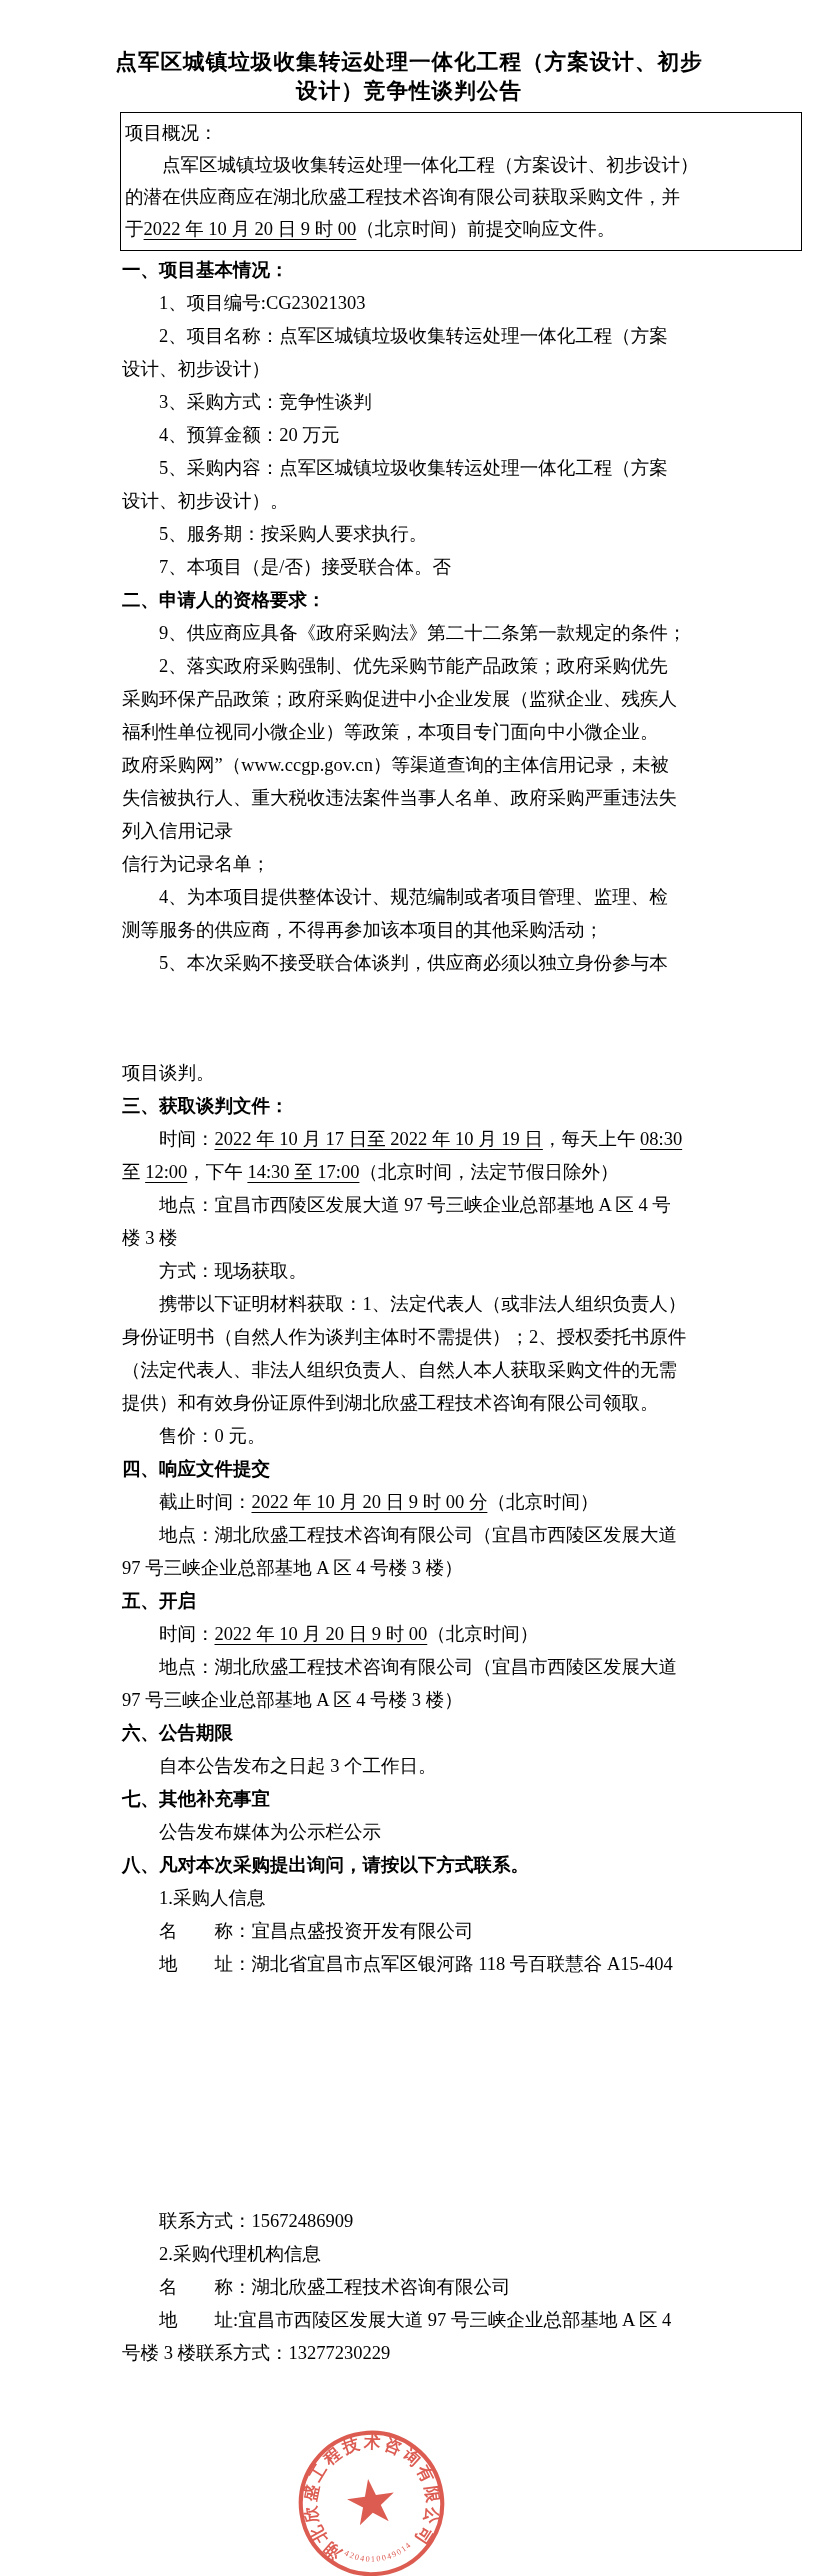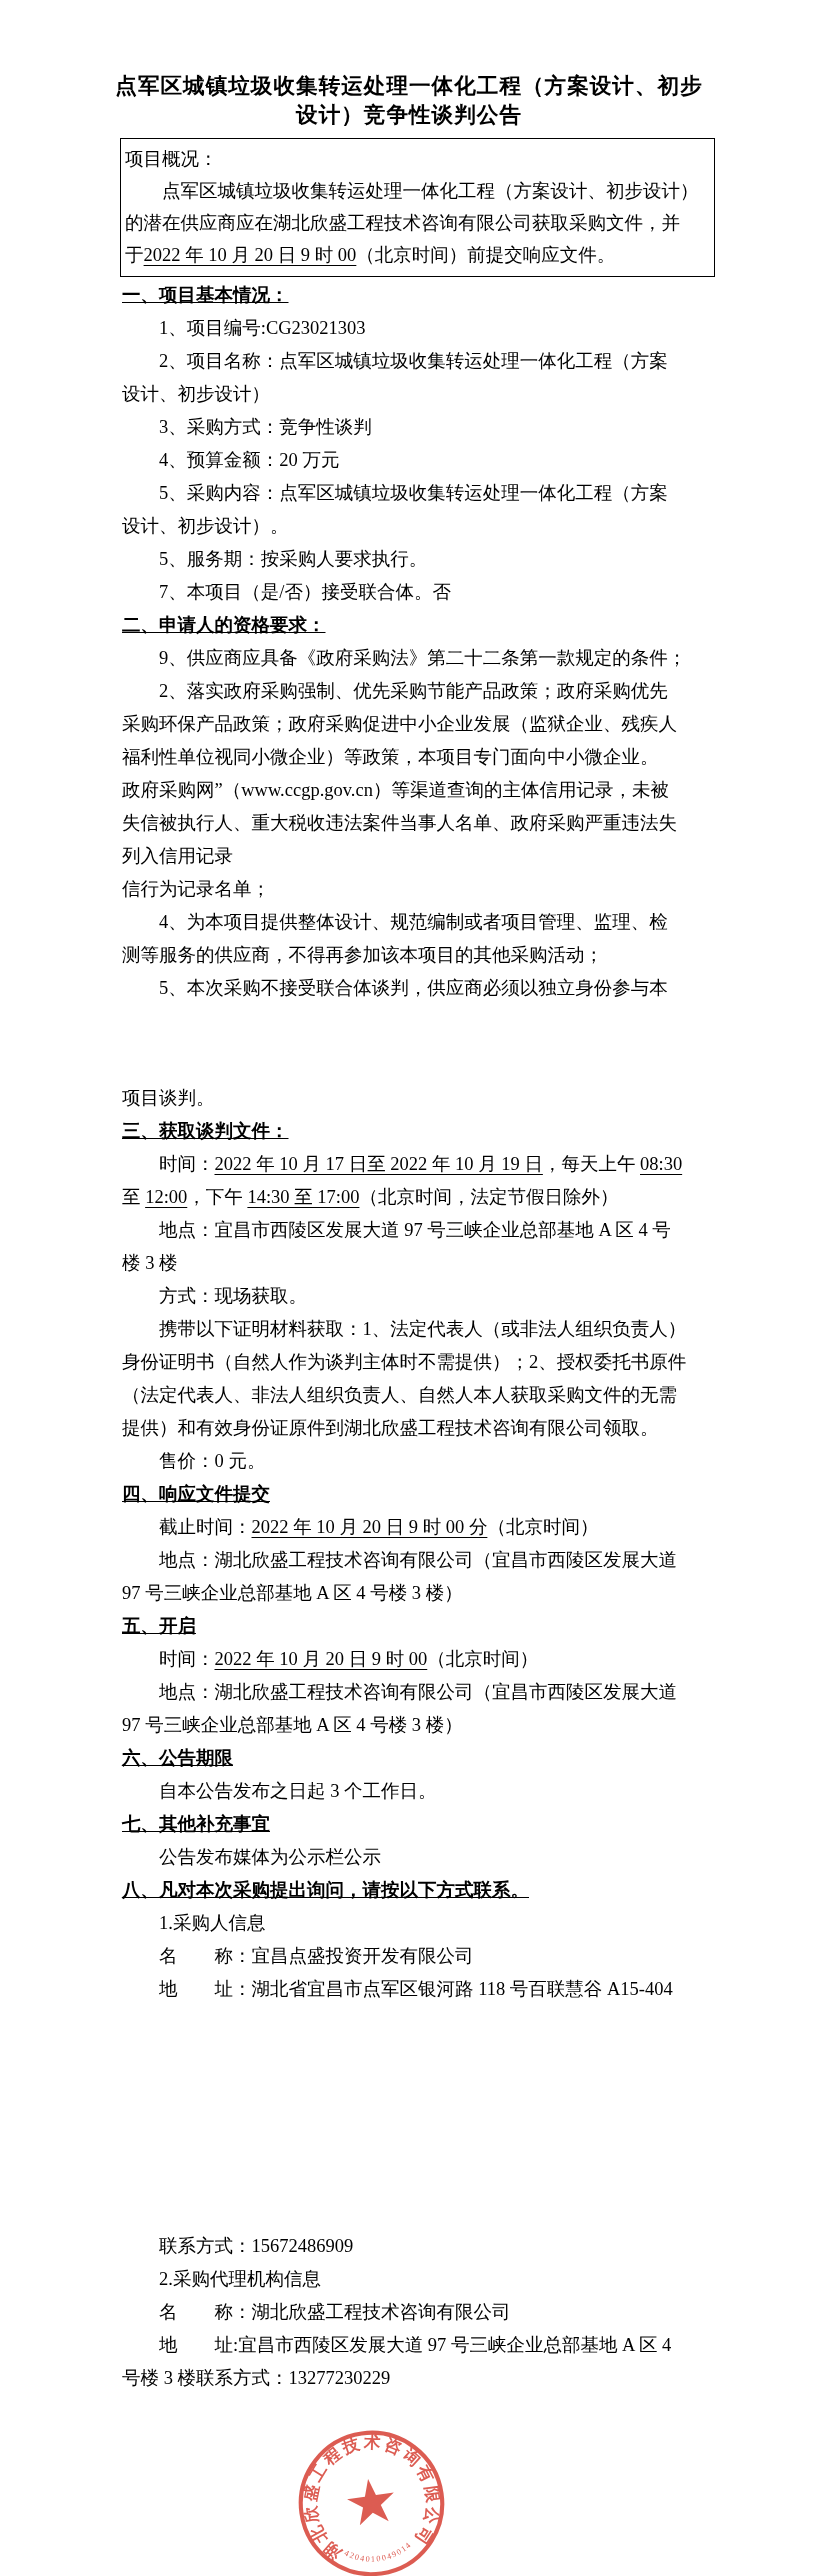--- a/index.html
+++ b/index.html
@@ -7,46 +7,46 @@
     position:relative;
     width:818px;
     height:3470px;
     margin:0 auto;
     background:#ffffff;
     color:#000;
     font-family:"Liberation Serif","DejaVu Serif",serif;
     overflow:hidden;
   }
   .doc-title{
-    margin:8px;
-    padding-top:64px;
+    margin:0;
+    padding-top:48px;
     text-align:center;
     font-size:21.6px;
     font-weight:700;
     line-height:29px;
     letter-spacing:1px;
   }
   .overview-box{
     box-sizing:border-box;
     margin:6.2px 0 0 120px;
-    width:595px;
+    width:682px;
     border:1.5px solid #000;
     padding:4.1px 5.2px 5.2px 4.1px;
   }
   .overview-box .line{line-height:32px;}
   .body-lines{
     margin:2.1px 0 0 122px;
     width:587px;
   }
   .line{
     font-size:18.5px;
     line-height:33px;
     white-space:pre;
   }
-  .line.bold{font-weight:700;text-decoration:underline;}
+  .line.bold{font-weight:700;}
   .line.indent{padding-left:37px;}
   .u{
     text-decoration:underline;
     text-underline-offset:3.6px;
     text-decoration-thickness:1px;
   }
   .stamp{
     position:absolute;
     left:294px;
     top:2425px;

